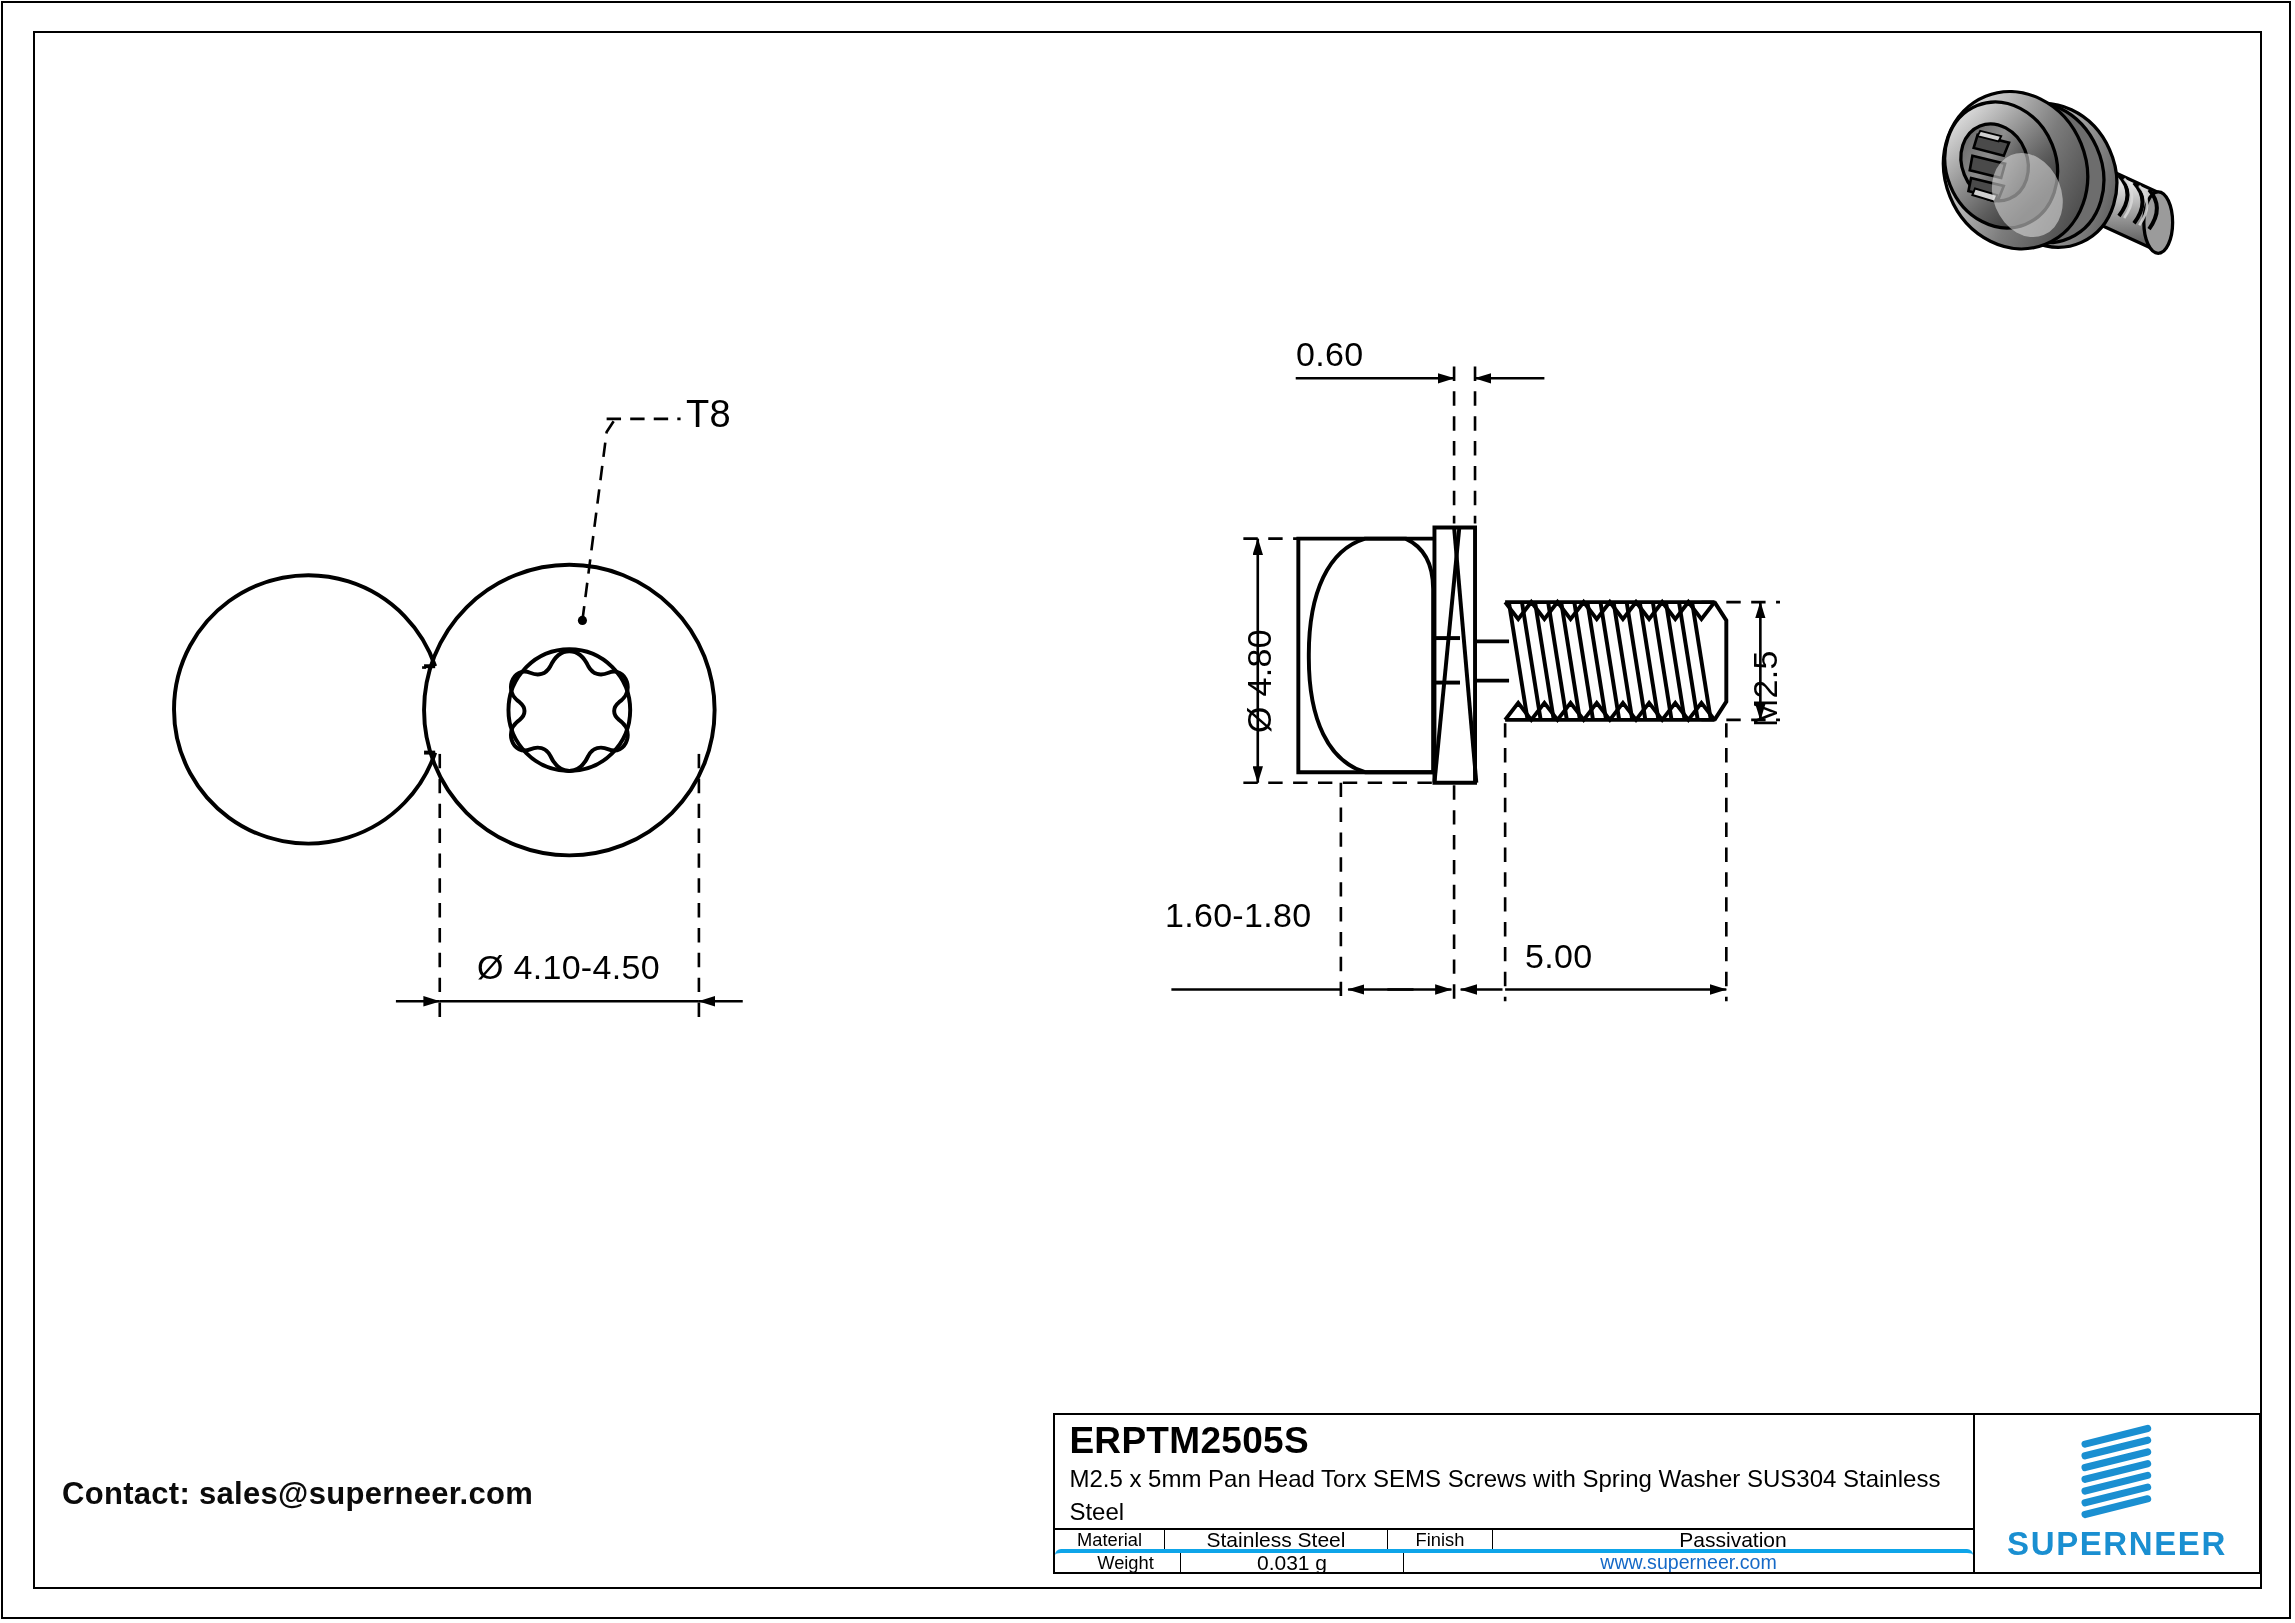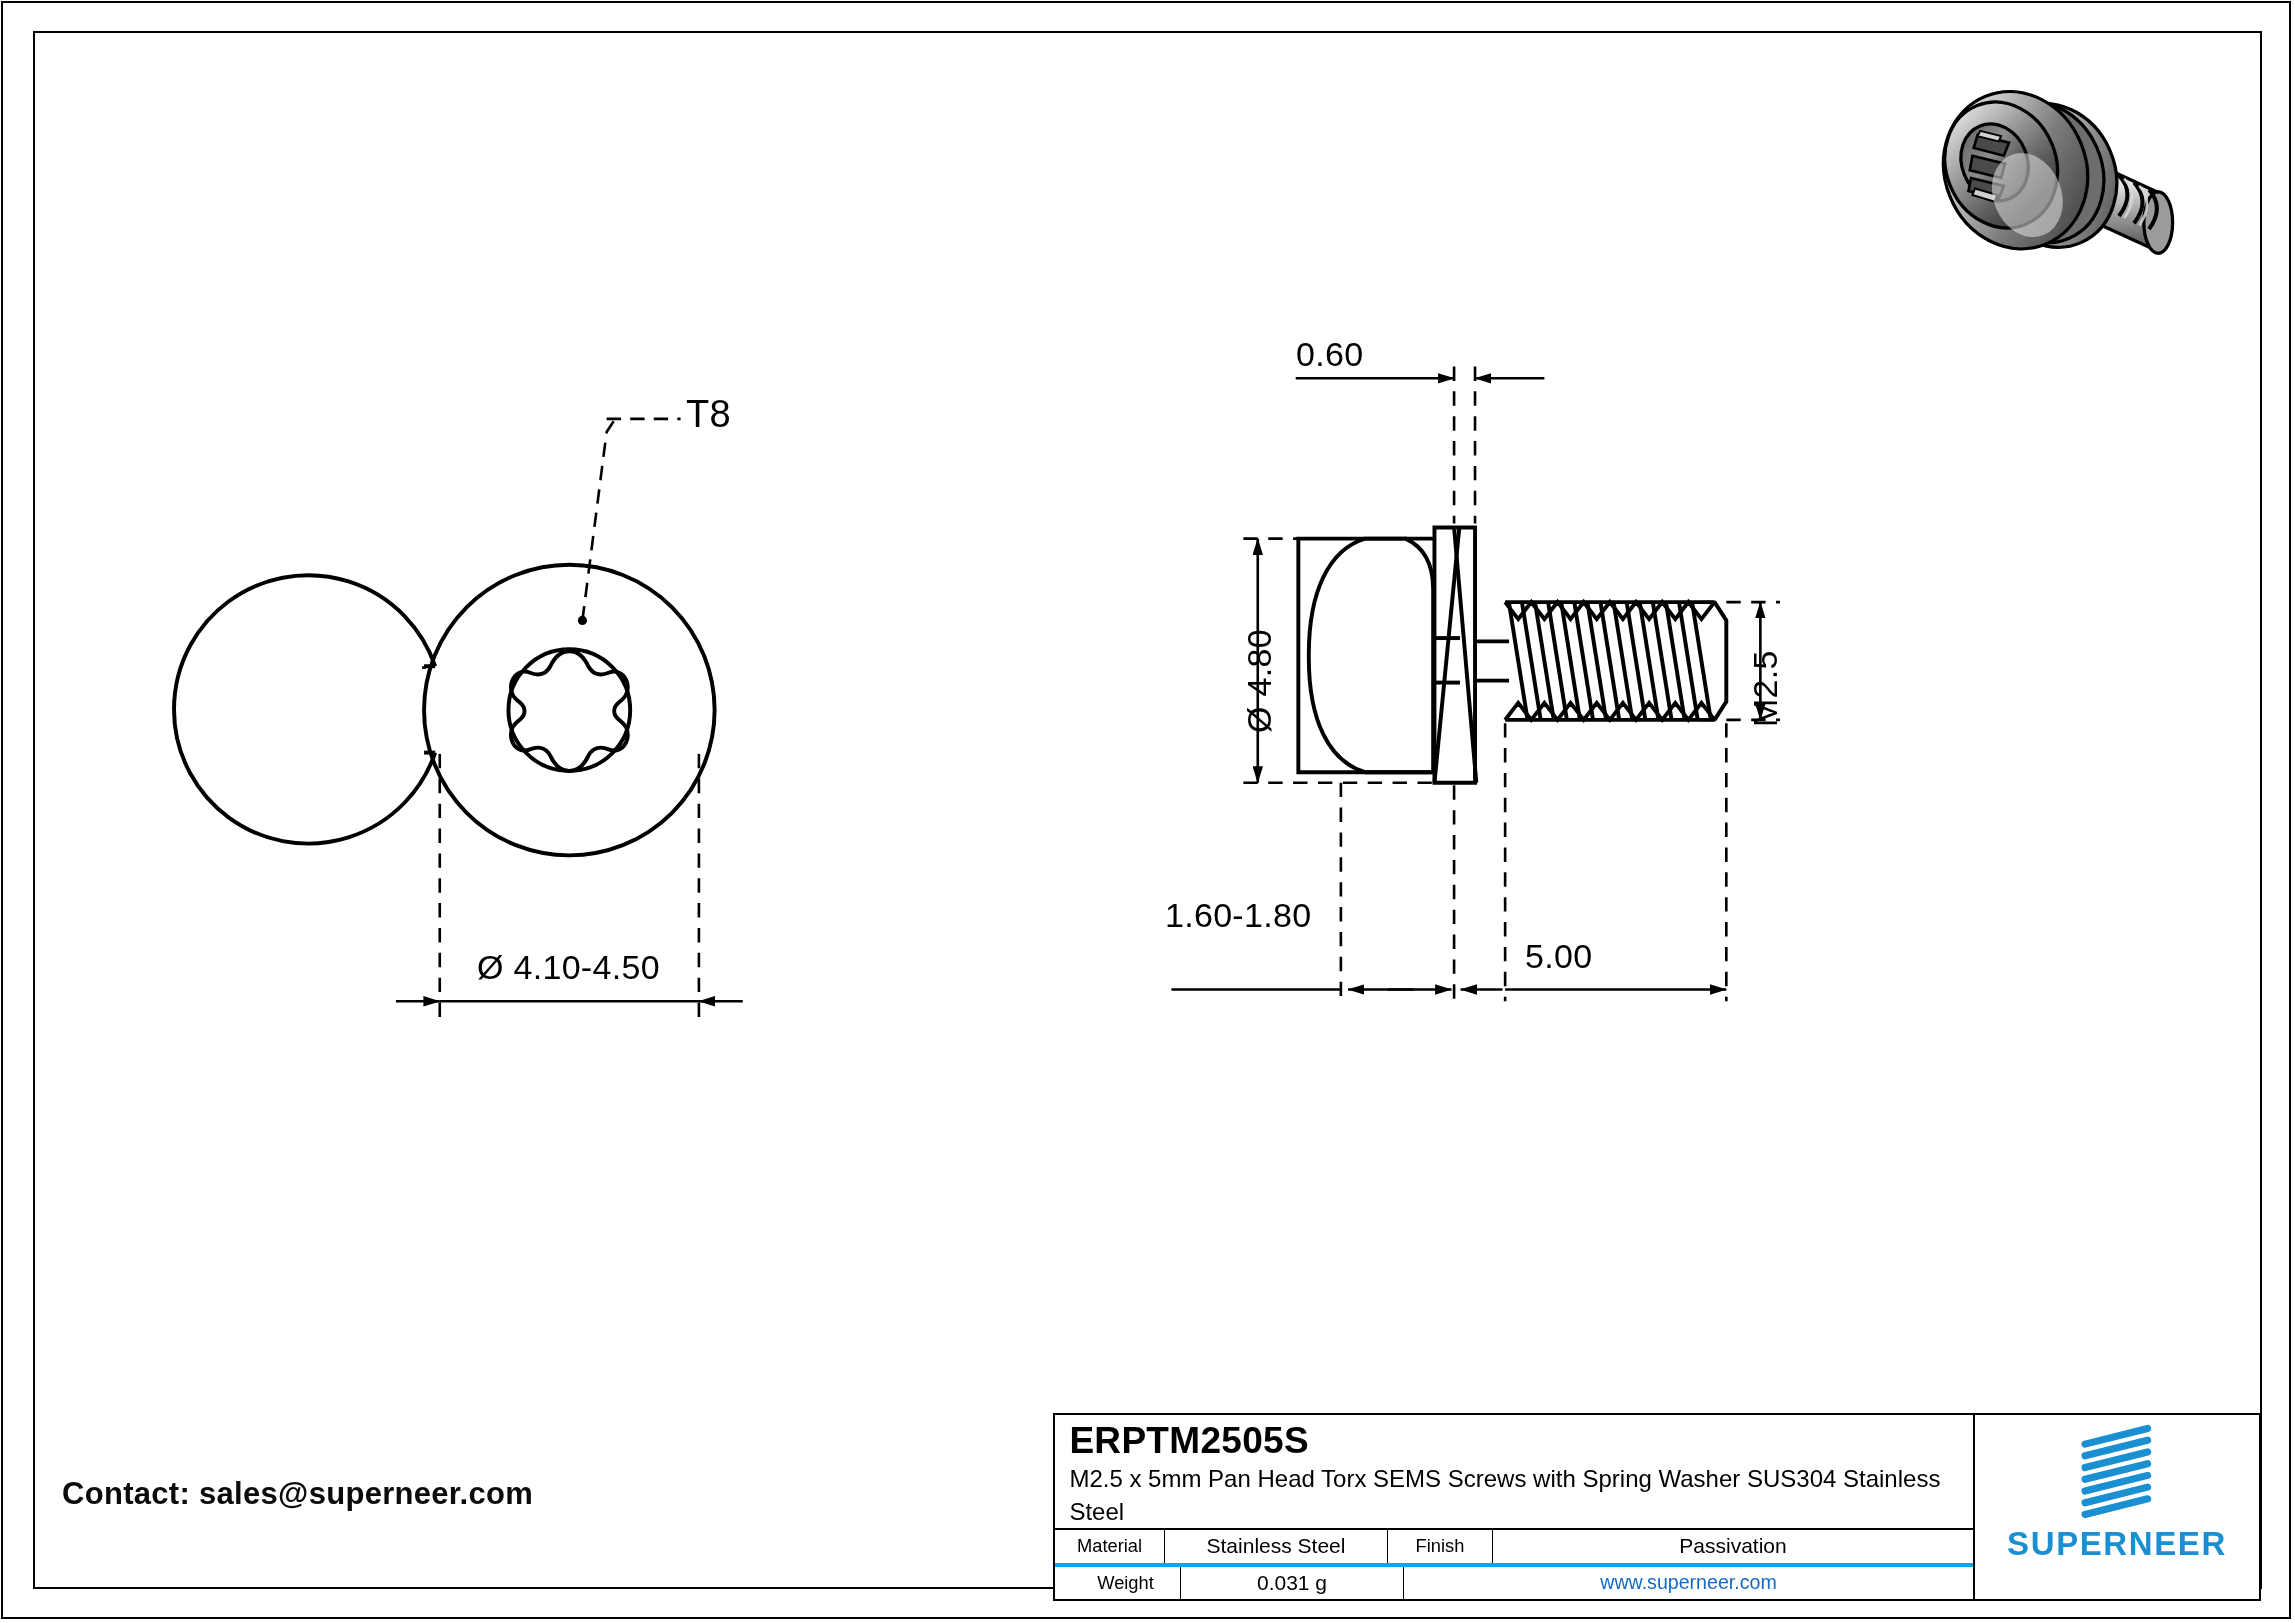--- a/index.html
+++ b/index.html
@@ -65,21 +65,21 @@
     letter-spacing: 0.3px;
     color: #0b0b0b;
     white-space: nowrap;
   }
   
   #title-block {
     position: absolute;
     left: 1053px;
     top: 1413px;
     width: 1208px;
-    height: 188px;
+    height: 161px;
     box-sizing: border-box;
     border: 2px solid #000;
     display: flex;
     background: #fff;
   }
   #tb-left {
     width: 920px;
     box-sizing: border-box;
     border-right: 2px solid #000;
     display: flex;
@@ -103,20 +103,21 @@
   }
   #part-desc {
     font-size: 24px;
     line-height: 1.38;
     max-width: 871px;
   }
   .tb-row {
     display: flex;
     flex: 1 1 0;
     min-height: 0;
+    border-radius: 6px;
   }
   .tb-row + .tb-row {
     border-top: 4px solid #0ea5e9;
     padding-left: 16px;
   }
   .tb-cell {
     box-sizing: border-box;
     display: flex;
     align-items: center;
     justify-content: center;

